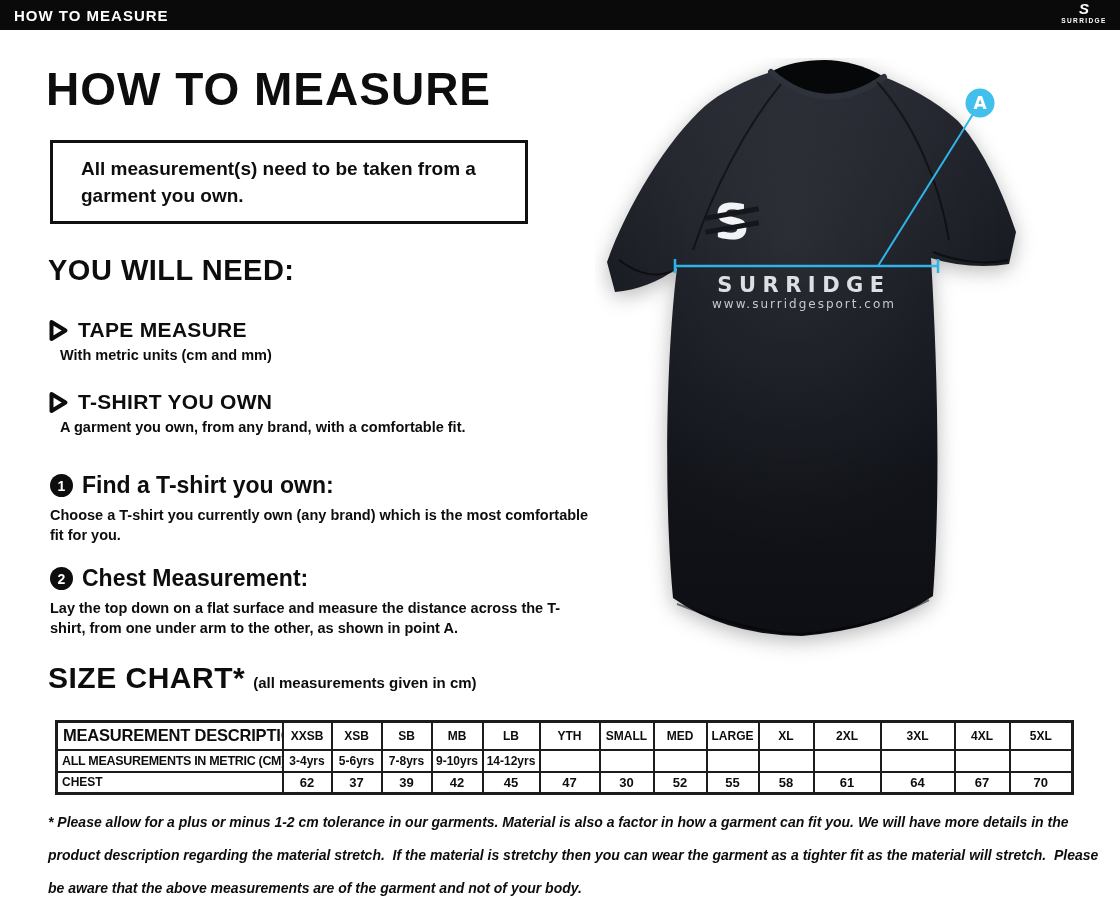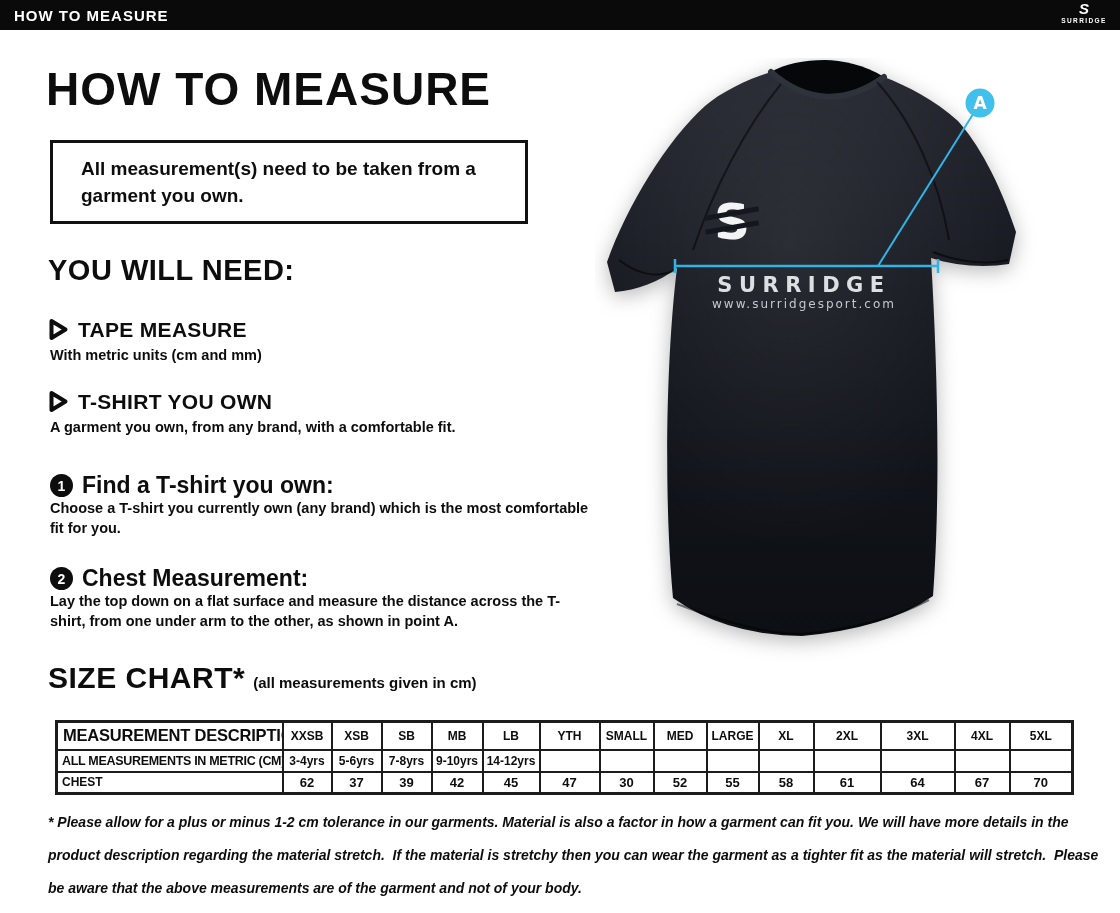--- a/index.html
+++ b/index.html
@@ -29,35 +29,35 @@
     border:3px solid #111; padding:12px 28px;
     font-size:19px; font-weight:bold; line-height:27px;
   }
   .ywn-heading {
     position:absolute; left:48px; top:254px;
     font-size:29px; font-weight:bold; letter-spacing:0.5px;
   }
   .tool-item { position:absolute; left:48px; }
   .tool-item.t1 { top:318px; }
   .tool-item.t2 { top:390px; }
-  .tool-head { display:flex; gap:9px; }
+  .tool-head { display:flex; align-items:center; gap:9px; }
   .tool-title { font-size:21px; font-weight:bold; letter-spacing:0.3px; }
-  .tool-desc { font-size:14.5px; font-weight:bold; margin-top:5px; margin-left:2px; }
+  .tool-desc { font-size:14.5px; font-weight:bold; margin-top:5px; margin-left:12px; }
 
   .step-item { position:absolute; left:50px; width:545px; }
   .step-item.s1 { top:472px; }
   .step-item.s2 { top:565px; }
   .step-head { display:flex; align-items:center; gap:9px; }
   .step-badge {
     width:23px; height:23px; border-radius:50%; background:#0d0d0d; color:#fff;
     font-size:14px; font-weight:bold; display:flex; align-items:center; justify-content:center;
     flex:0 0 23px;
   }
   .step-title { font-size:23px; font-weight:bold; }
-  .step-desc { font-size:14.5px; font-weight:bold; line-height:19.5px; width:540px; }
+  .step-desc { font-size:14.5px; font-weight:bold; line-height:19.5px; margin-top:7px; width:540px; }
 
   .sc-row { position:absolute; left:48px; top:661px; display:flex; align-items:baseline; }
   .sc-heading { font-size:30px; font-weight:bold; letter-spacing:0.5px; }
   .sc-note { font-size:15px; font-weight:bold; margin-left:8px; }
 
   
   .size-table-wrap { position:absolute; left:55px; top:720px; }
   table { border-collapse:collapse; table-layout:fixed; width:1016px; border:3px solid #1c1c1c; }
   th, td { border:2px solid #1c1c1c; text-align:center; padding:0; white-space:nowrap; overflow:hidden; }
   thead th { font-size:12px; height:28px; font-weight:bold;text-align:center; }

